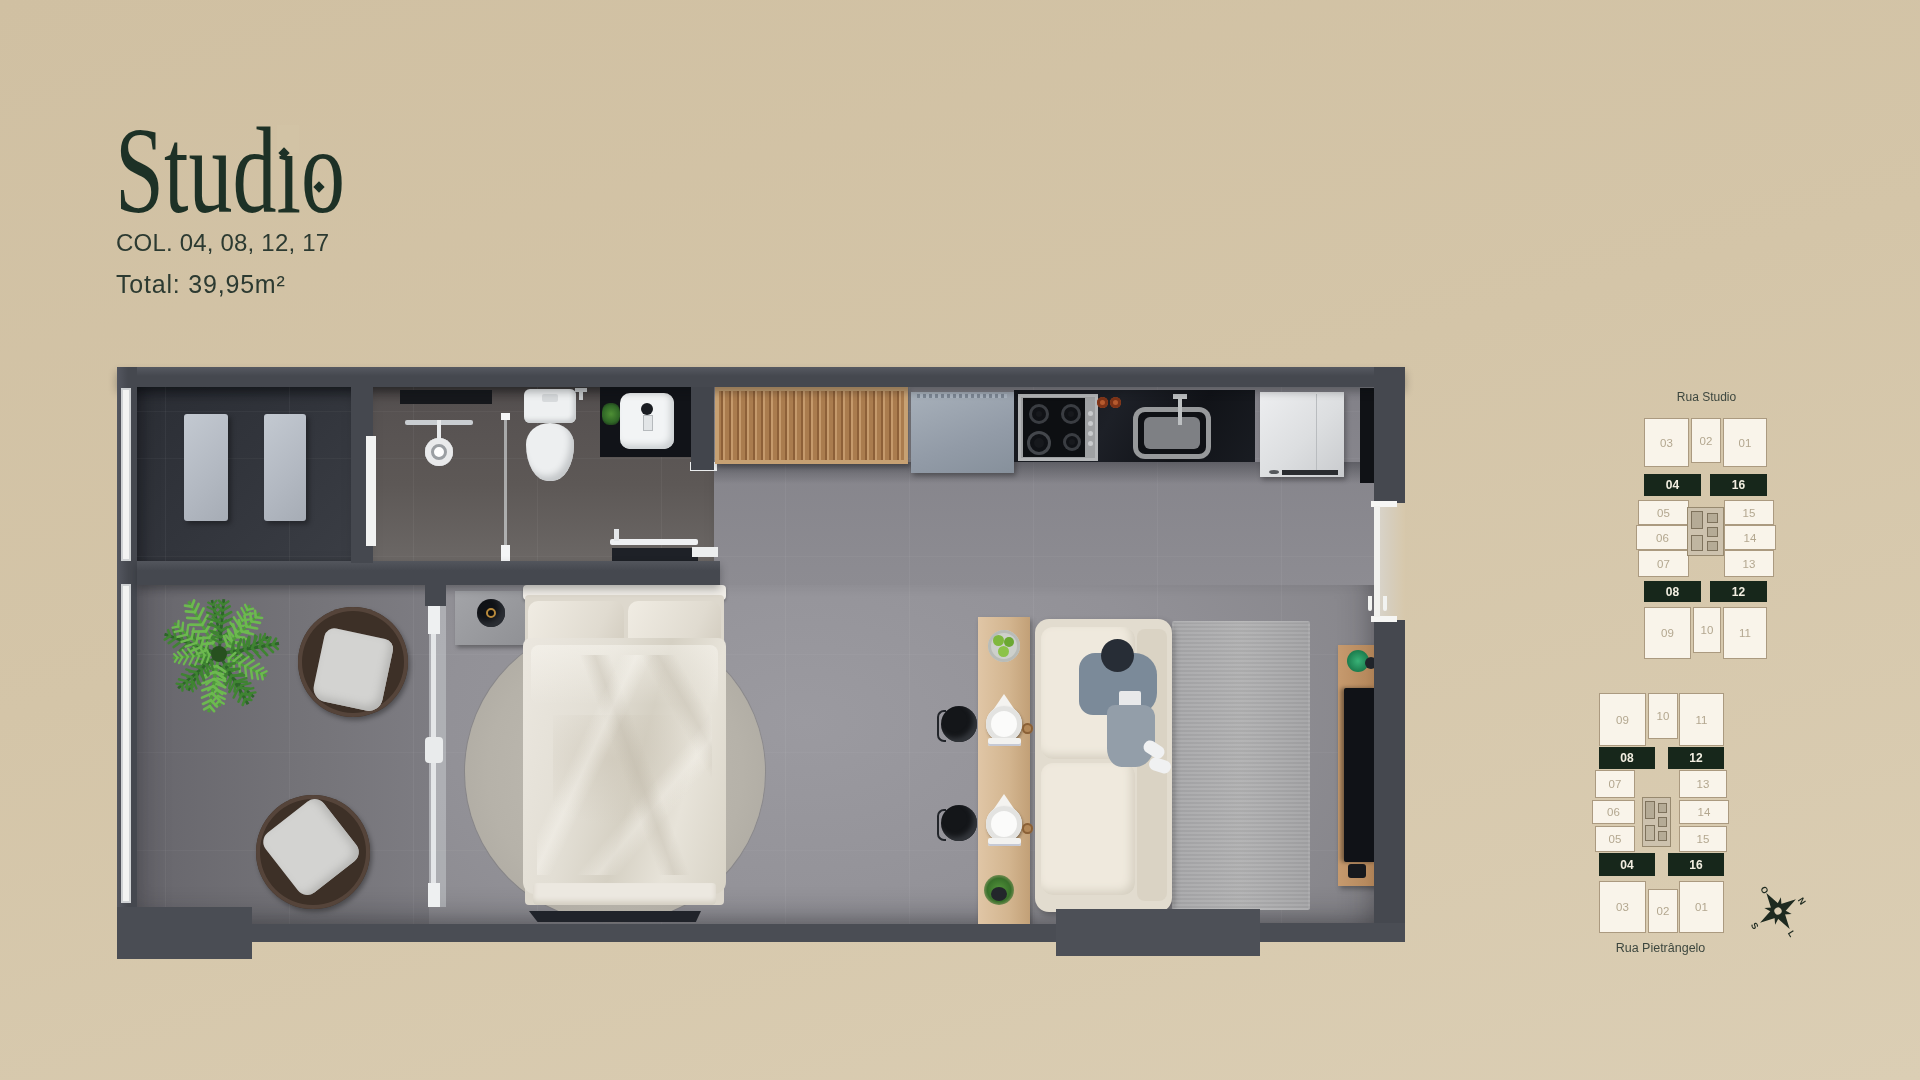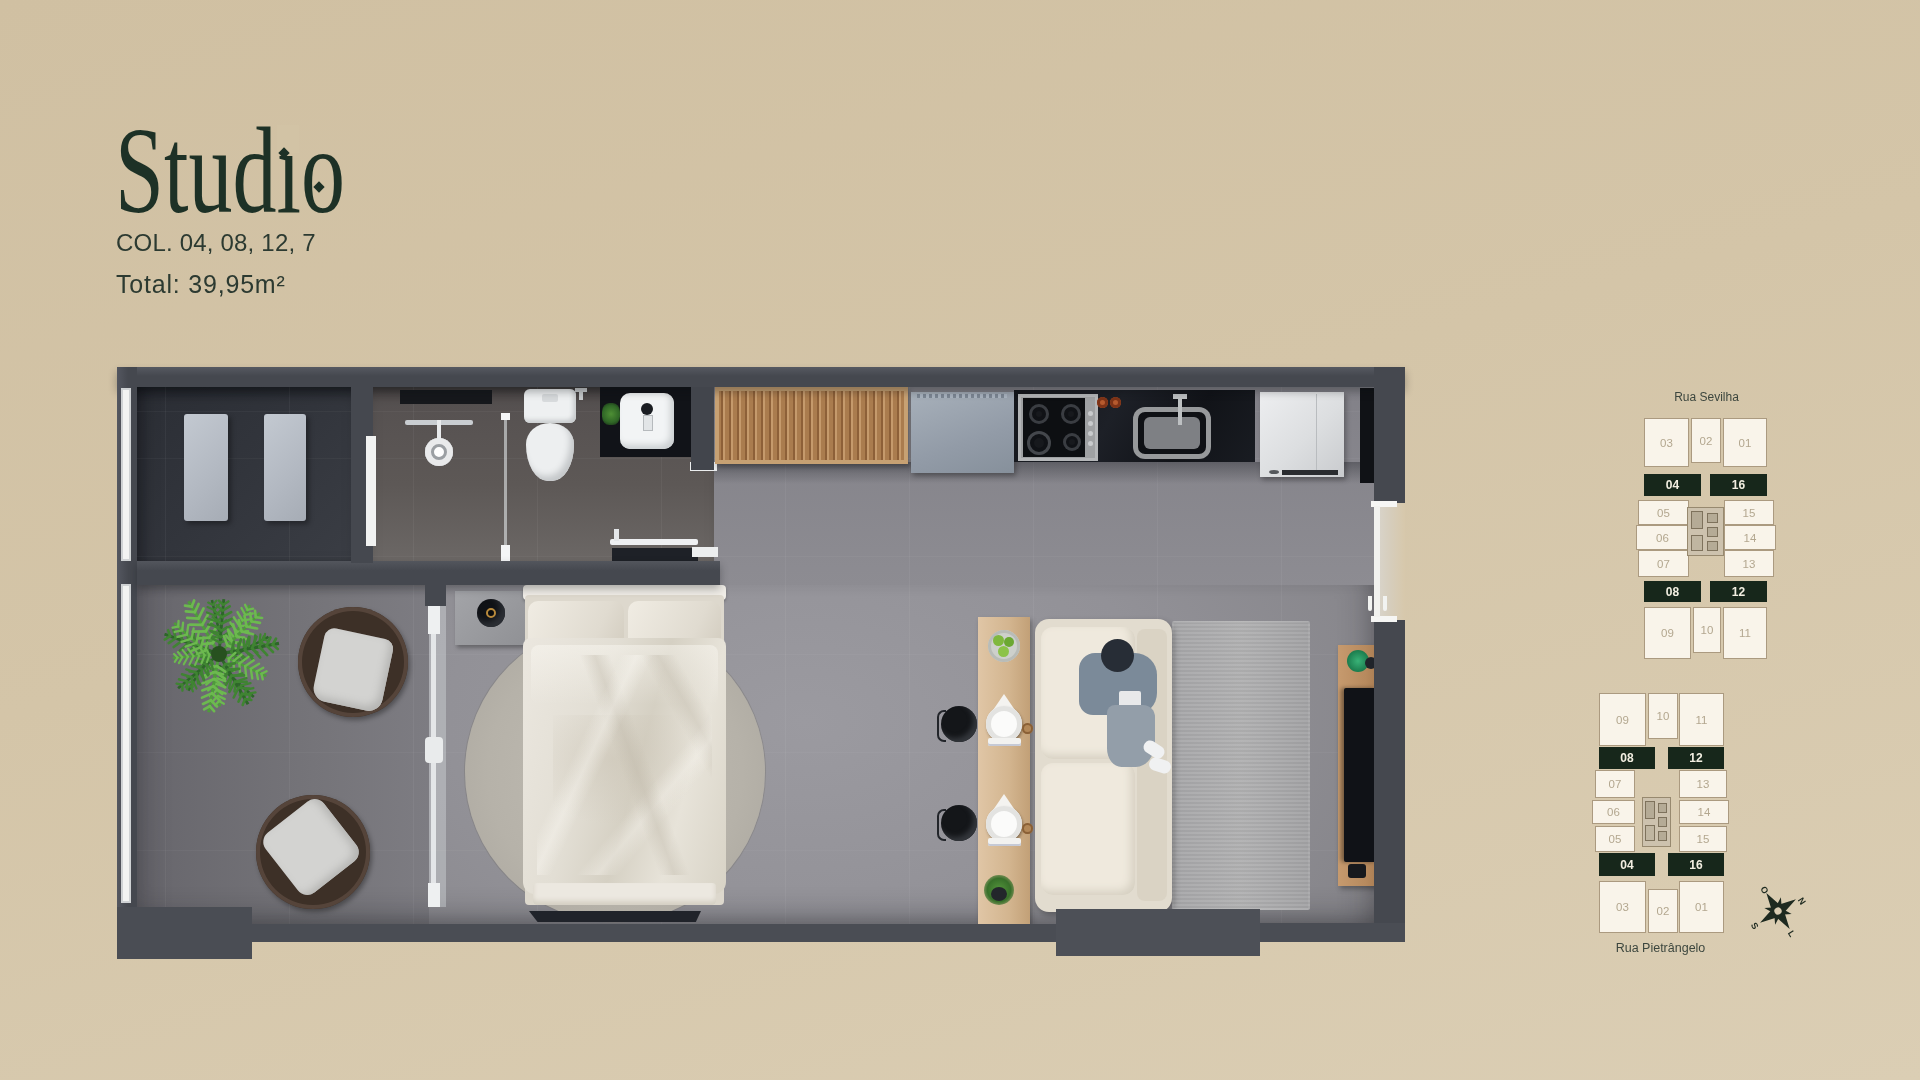--- a/index.html
+++ b/index.html
@@ -19,21 +19,21 @@
   <text x="3" y="93" font-family="Liberation Serif, serif" font-size="122" fill="#1d3126" textLength="230" lengthAdjust="spacingAndGlyphs">Studio</text>
 </svg>
 </div>
 
 <div class="a" id="idotpatch" style="left:277px;top:125px;width:22px;height:28px;background:#d2c3a5;"></div>
 
 <div class="a" id="idiamond" style="left:280px;top:149px;width:8px;height:8px;background:#1d3126;transform:rotate(45deg);"></div>
 
 <div class="a" id="odiamond" style="left:315px;top:183px;width:8px;height:8px;background:#1d3126;transform:rotate(45deg);"></div>
 
-<div class="a" style="left:116px;top:229px;font-size:24px;letter-spacing:0.2px;color:#2c3a31;">COL. 04, 08, 12, 7</div>
+<div class="a" style="left:116px;top:229px;font-size:24px;letter-spacing:0.2px;color:#2c3a31;">COL. 04, 08, 12, 17</div>
 
 <div class="a" style="left:116px;top:270px;font-size:25px;letter-spacing:0.8px;color:#2c3a31;">Total: 39,95m²</div>
 
 <div class="a" id="plan" style="left:117px;top:367px;width:1288px;height:592px;">
 
   <div class="a" style="left:20px;top:20px;width:214px;height:174px;background:linear-gradient(135deg,#2b2e35 0%,#32353c 50%,#3a3d44 100%);box-shadow:inset 0 14px 18px -12px rgba(5,6,10,.6), inset 14px 0 18px -12px rgba(5,6,10,.5);"></div>
 
   <div class="a" style="left:256px;top:20px;width:341px;height:177px;background:linear-gradient(180deg,#555050 0%,#5d5856 55%,#6c6866 100%);box-shadow:inset 0 14px 18px -12px rgba(10,8,8,.55);"></div>
 
   <div class="a" style="left:597px;top:20px;width:660px;height:200px;background:linear-gradient(180deg,#828188 0%,#8d8c92 100%);"></div>
@@ -320,21 +320,21 @@
   <div class="a" style="left:308px;top:215px;width:21px;height:24px;background:#45484f;"></div>
 
   <div class="a" style="left:234px;top:18px;width:22px;height:178px;background:#45484f;"></div>
 
   <div class="a" style="left:249px;top:69px;width:10px;height:110px;background:#f1f2f1;"></div>
 
   <div class="a" style="left:574px;top:20px;width:23px;height:83px;background:#42454c;"></div>
 
 </div>
 
-<div class="a" style="left:1636px;top:390px;width:141px;text-align:center;font-size:12px;color:#3c463e;">Rua Sevilha</div>
+<div class="a" style="left:1636px;top:390px;width:141px;text-align:center;font-size:12px;color:#3c463e;">Rua Studio</div>
 
 <div class="a" id="kp1" style="left:1636px;top:418px;width:141px;height:241px;">
   <div class="cell" style="left:8px;top:0;width:45px;height:49px;">03</div>
   <div class="cell" style="left:55px;top:0;width:30px;height:45px;">02</div>
   <div class="cell" style="left:87px;top:0;width:44px;height:49px;">01</div>
   <div class="cell dark" style="left:8px;top:56px;width:57px;height:22px;">04</div>
   <div class="cell dark" style="left:74px;top:56px;width:57px;height:22px;">16</div>
   <div class="cell" style="left:2px;top:82px;width:51px;height:25px;">05</div>
   <div class="cell" style="left:88px;top:82px;width:50px;height:25px;">15</div>
   <div class="cell" style="left:0;top:107px;width:53px;height:25px;">06</div>

